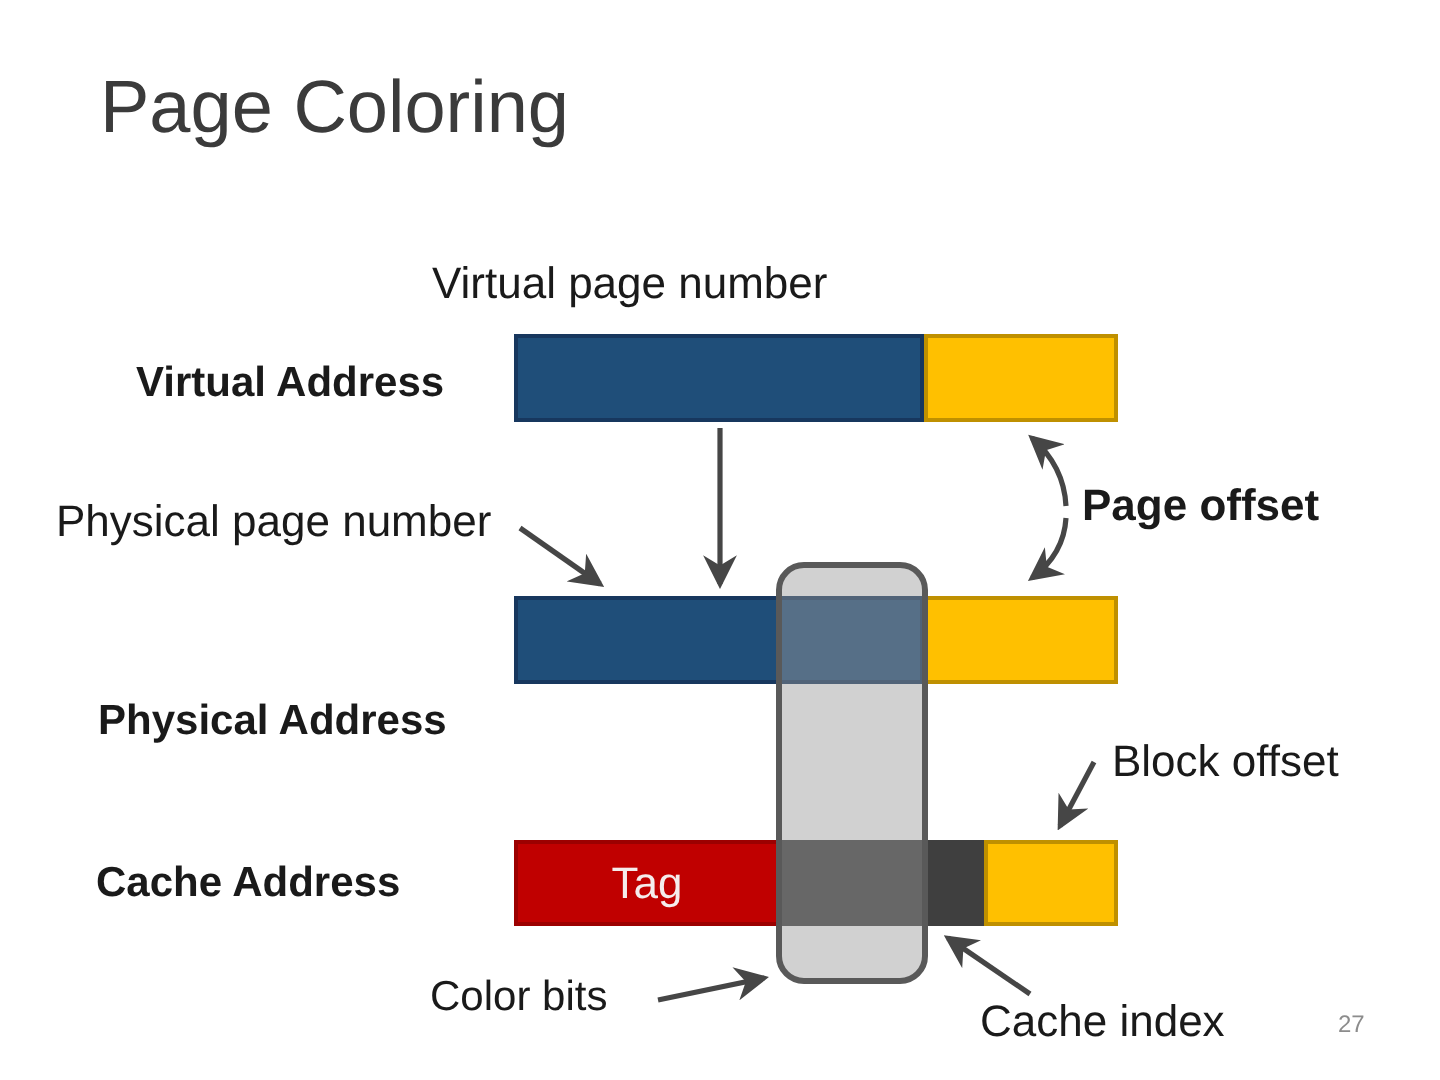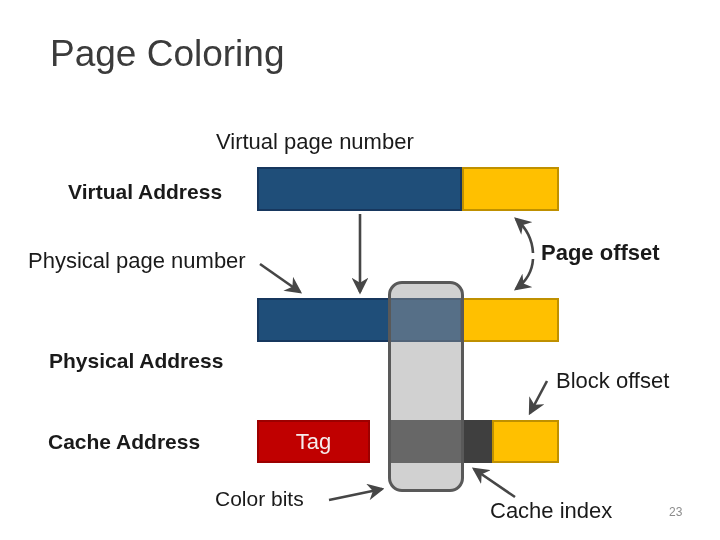--- a/index.html
+++ b/index.html
@@ -59,21 +59,21 @@
     <div class="seg blue" style="left:257px;top:167px;width:205px;height:44px;"></div>
     <div class="seg yellow" style="left:462px;top:167px;width:97px;height:44px;"></div>
   </div>
 
   <div>
     <div class="seg blue" style="left:257px;top:298px;width:205px;height:44px;"></div>
     <div class="seg yellow" style="left:462px;top:298px;width:97px;height:44px;"></div>
   </div>
 
   <div>
-    <div class="seg red" style="left:257px;top:420px;width:113px;height:43px;justify-content:center;">
+    <div class="seg red" style="left:257px;top:420px;width:133px;height:43px;justify-content:center;">
       <span class="tag-text">Tag</span>
     </div>
     <div class="seg dark" style="left:390px;top:420px;width:102px;height:43px;"></div>
     <div class="seg yellow" style="left:492px;top:420px;width:67px;height:43px;"></div>
   </div>
 
   <div class="overlay"></div>
 
   <svg class="arrows" width="720" height="540" viewBox="0 0 720 540">
     <defs>
@@ -83,14 +83,14 @@
     </defs>
     <path class="a" marker-end="url(#ah)" d="M 260,264 L 300,292"></path>
     <path class="a" marker-end="url(#ah)" d="M 360,214 L 360,292"></path>
     <path class="a" marker-end="url(#ah)" d="M 533,253 Q 532,233 516,219"></path>
     <path class="a" marker-end="url(#ah)" d="M 533,259 Q 532,277 516,289"></path>
     <path class="a" marker-end="url(#ah)" d="M 547,381 L 530,413"></path>
     <path class="a" marker-end="url(#ah)" d="M 329,500 L 382,489"></path>
     <path class="a" marker-end="url(#ah)" d="M 515,497 L 474,469"></path>
   </svg>
 
-  <div class="page-num">23</div>
+  <div class="page-num">27</div>
 </div>
 
 </body></html>

